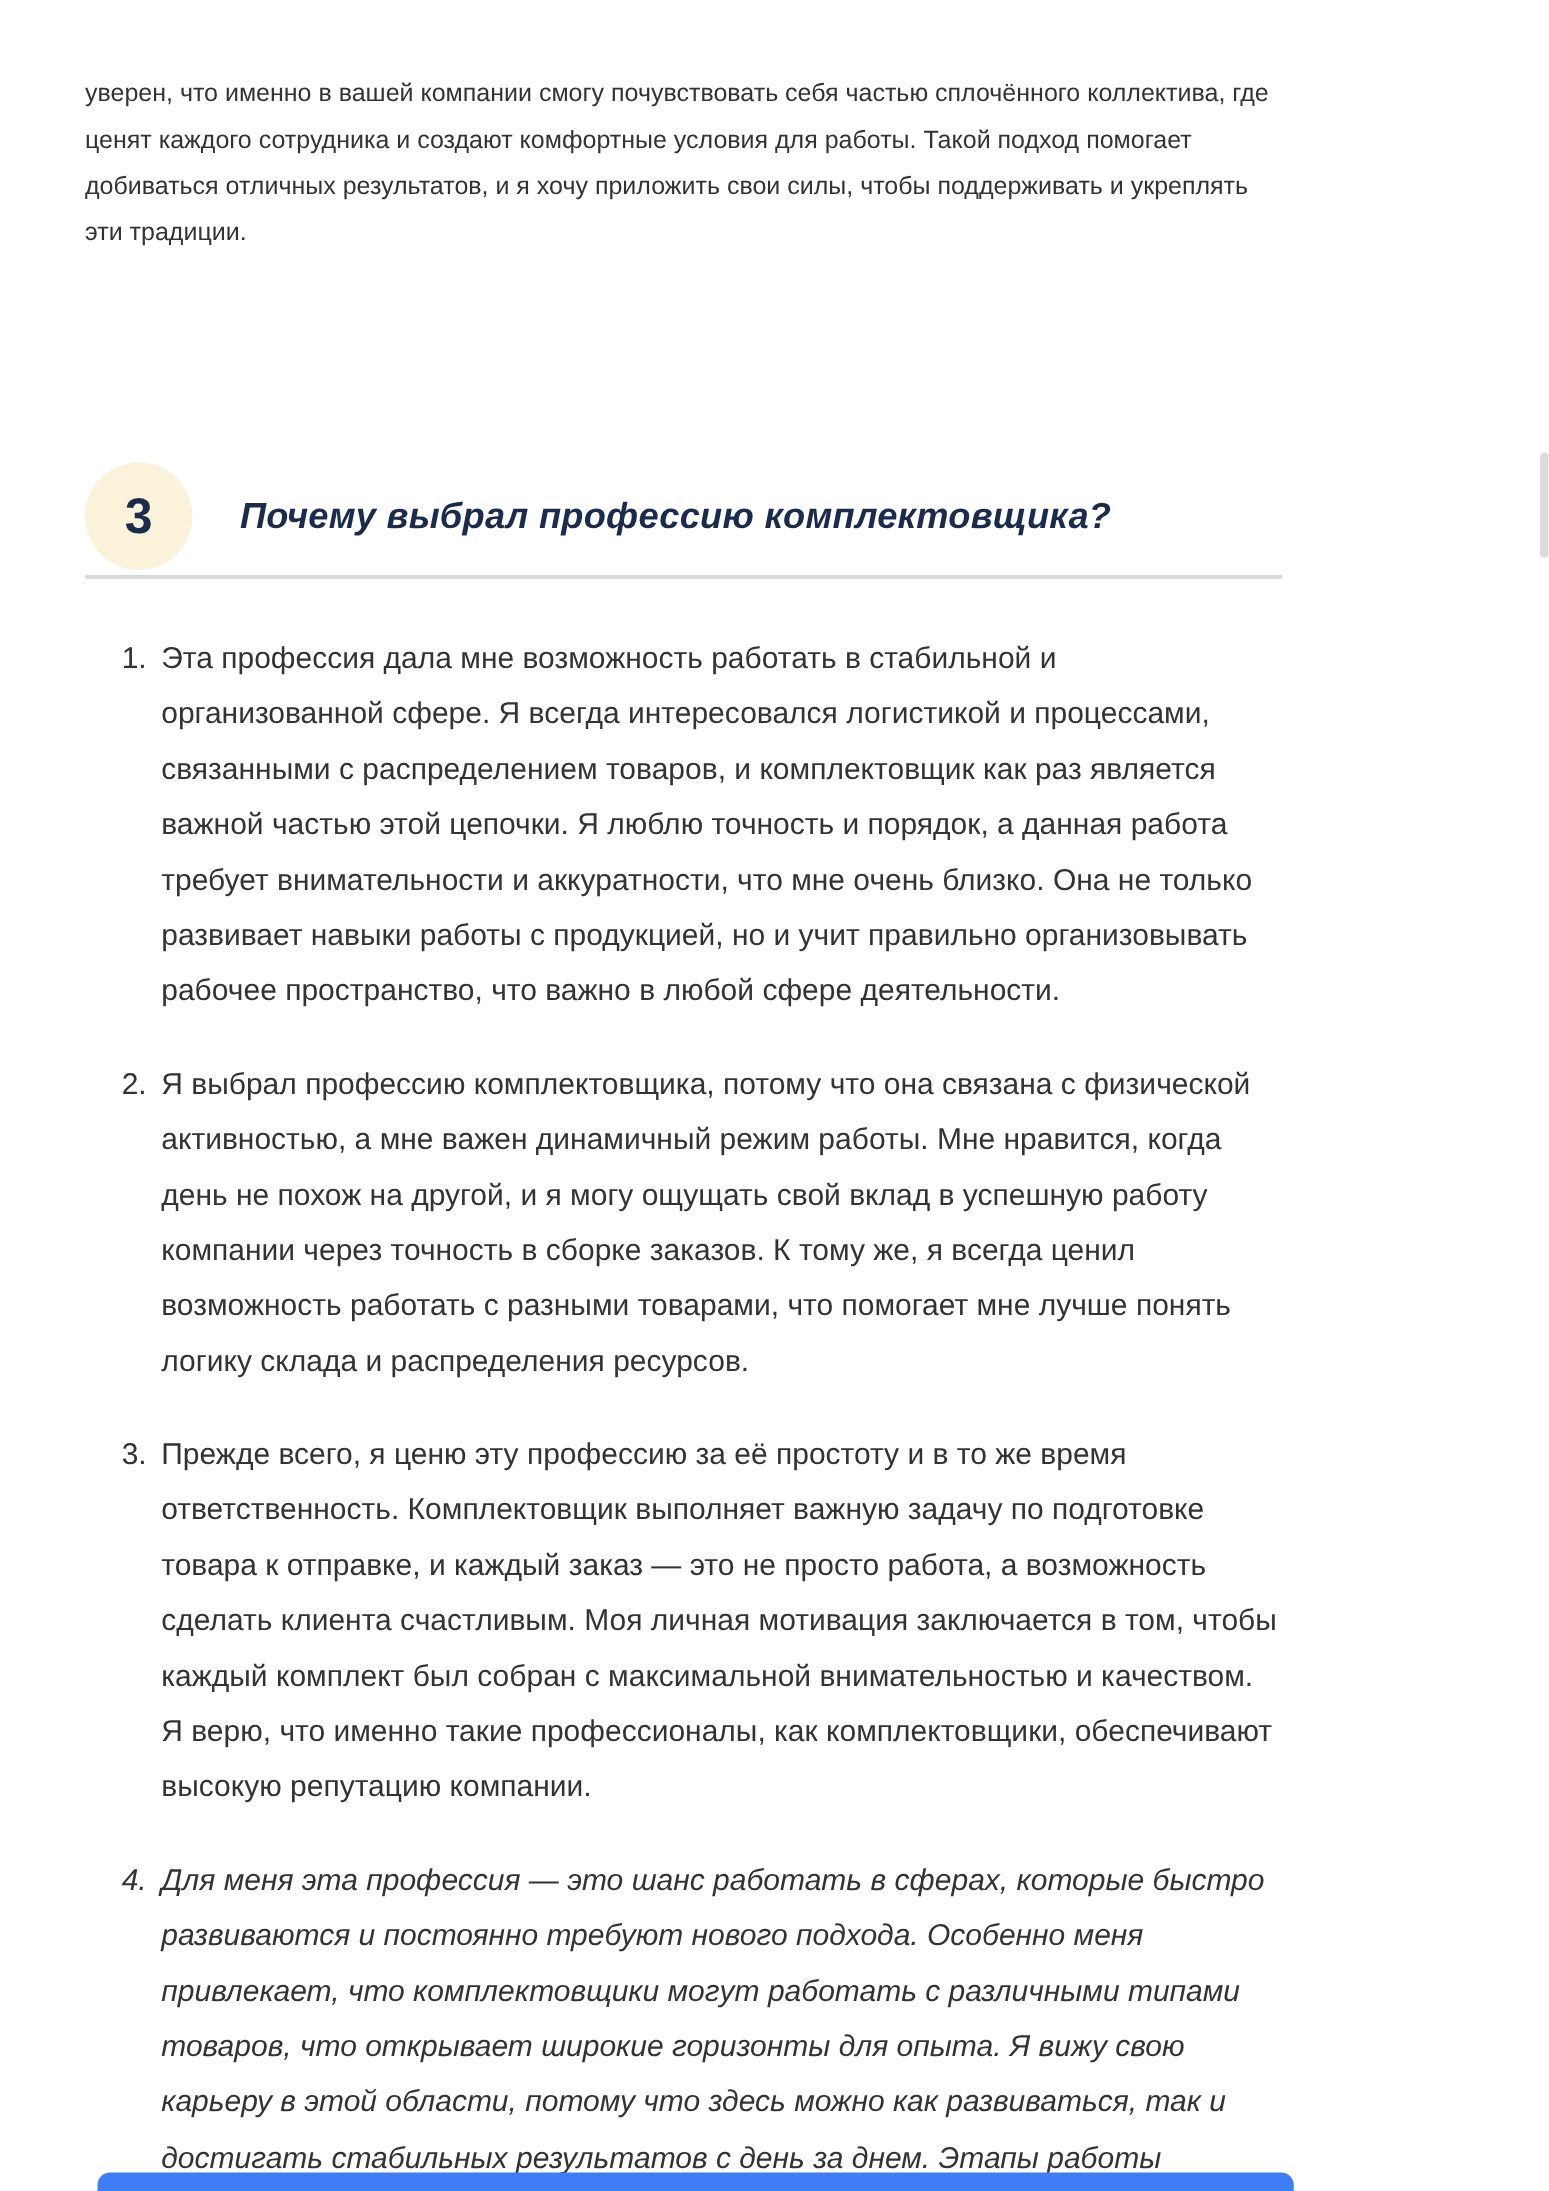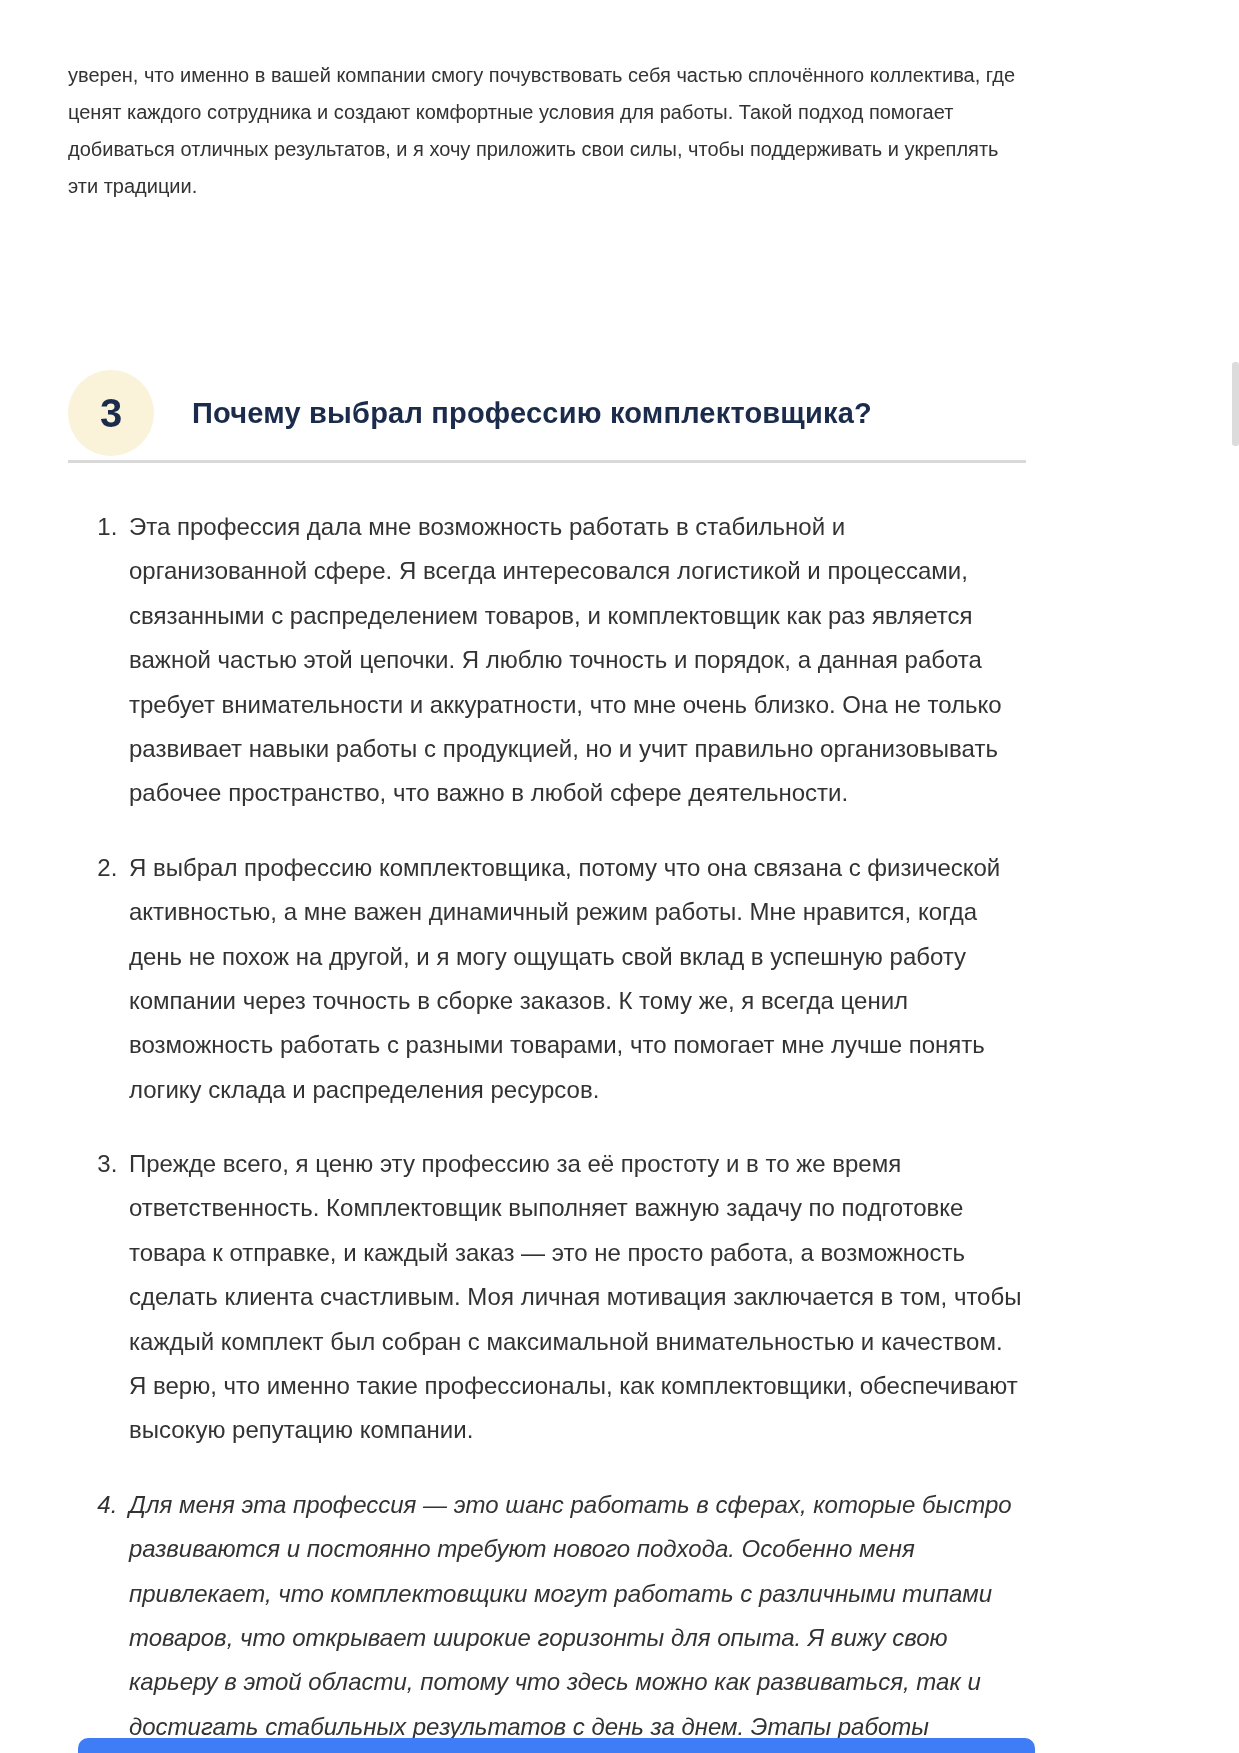--- a/index.html
+++ b/index.html
@@ -47,20 +47,21 @@
     font-weight: 700;
     color: #1b2b4b;
     line-height: 1;
   }
   .section-title {
     font-size: 29px;
     font-weight: 700;
     color: #1b2b4b;
     margin: 0;
     letter-spacing: 0.2px;
+    font-style: italic;
   }
   .section-divider {
     height: 3px;
     background: #d9d9d9;
     margin-top: 4px;
     border: none;
     width: 100%;
   }
   ol.answers {
     margin: 42px 0 0 0;

